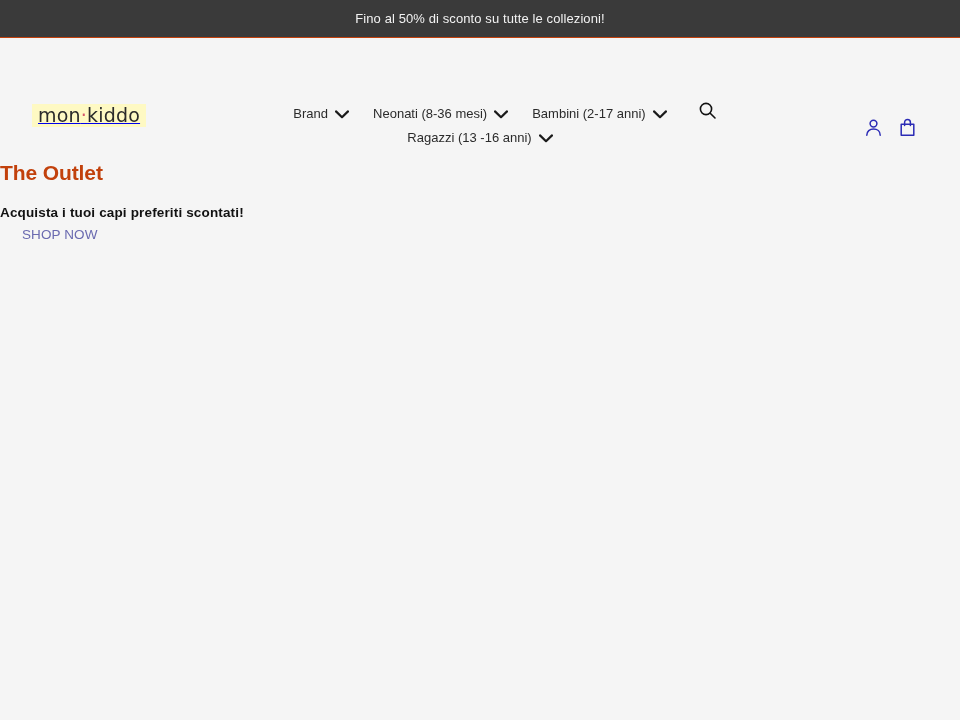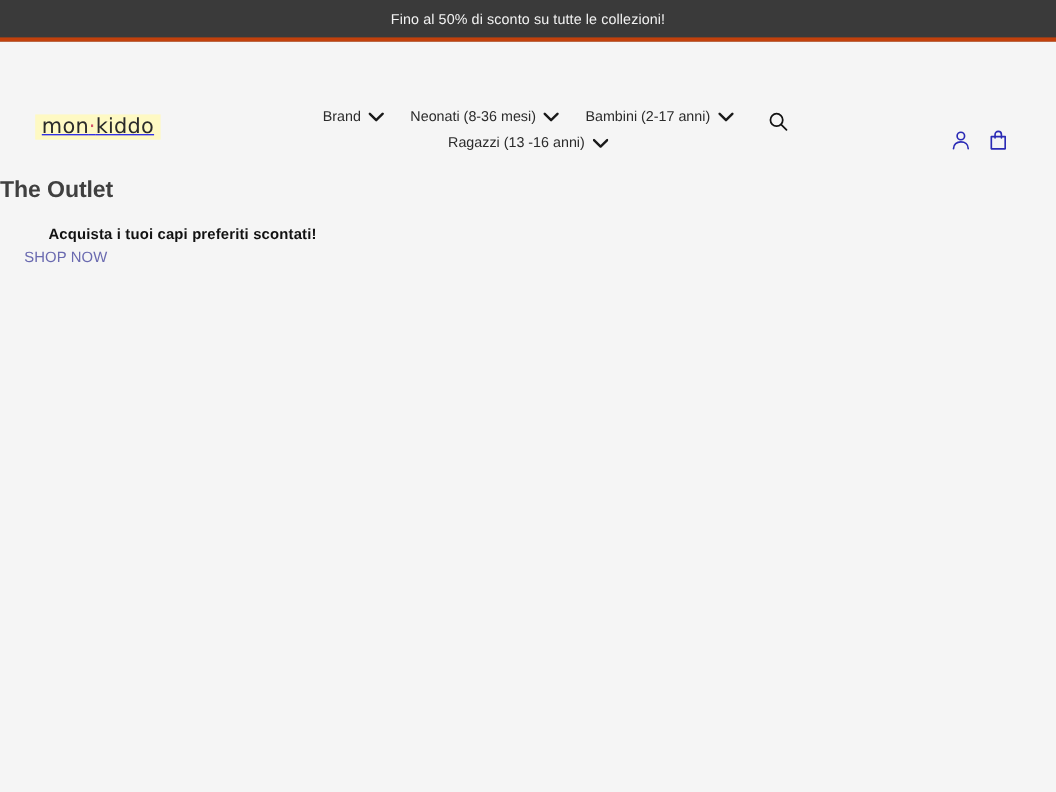--- a/index.html
+++ b/index.html
@@ -17,21 +17,21 @@
     -webkit-font-smoothing: antialiased;
   }
 
   
   .announcement-bar {
     height: 38px;
     background: #3a3a3a;
     display: flex;
     align-items: center;
     justify-content: center;
-    border-bottom: 4px solid #c2410c;
+    border-bottom: 1px solid #c2410c;
   }
   .announcement-text {
     color: #f2f2f2;
     font-size: 13px;
     letter-spacing: 0.1px;
     line-height: 1;
   }
 
   
   .site-header {
@@ -66,21 +66,21 @@
     left: 0;
     right: 0;
     top: 58px;
     display: flex;
     flex-wrap: wrap;
     justify-content: center;
     align-content: flex-start;
     row-gap: 4px;
     column-gap: 24px;
     width: 520px;
-    margin: 0 auto;
+    margin: 8px auto;
   }
   .nav-item {
     display: inline-flex;
     align-items: center;
     gap: 7px;
     font-size: 13px;
     color: #2b2b2b;
     white-space: nowrap;
     cursor: pointer;
     line-height: 20px;
@@ -125,33 +125,32 @@
   
   .main-content {
     padding: 0;
     background: #f5f5f5;
     height: calc(720px - 38px - 91px);
   }
   .page-title {
     font-size: 21px;
     font-weight: 700;
     letter-spacing: -0.1px;
-    color: #404040;
+    color: #c2410c;
     line-height: 1.2;
     margin: 0 0 19px 0;
     padding-top: 31px;
   }
   .page-subtitle {
     font-size: 13.5px;
     font-weight: 700;
     color: #121212;
     letter-spacing: 0.15px;
     line-height: 1.3;
     margin-bottom: 3px;
-    padding-left: 44px;
   }
   .shop-now-link {
     font-size: 13.5px;
     color: #6a6ab0;
     text-decoration: none;
     letter-spacing: 0.1px;
     line-height: 1.3;
     display: inline-block;
     cursor: pointer;
     padding-left: 22px;

